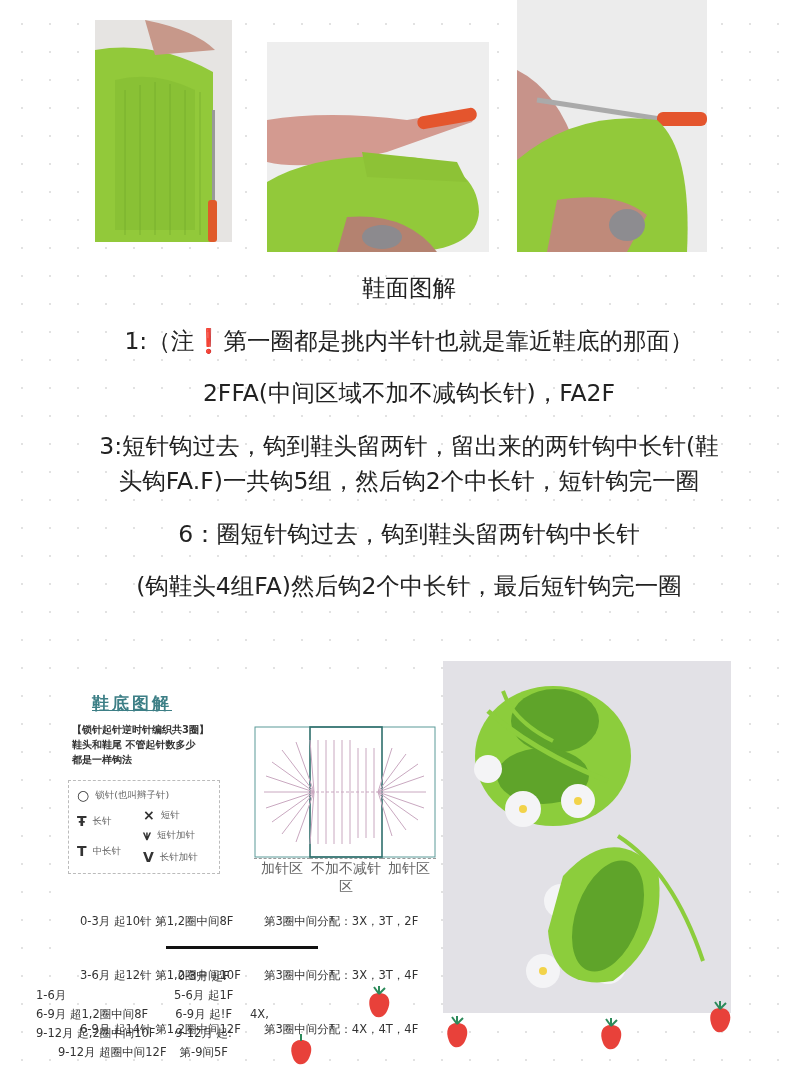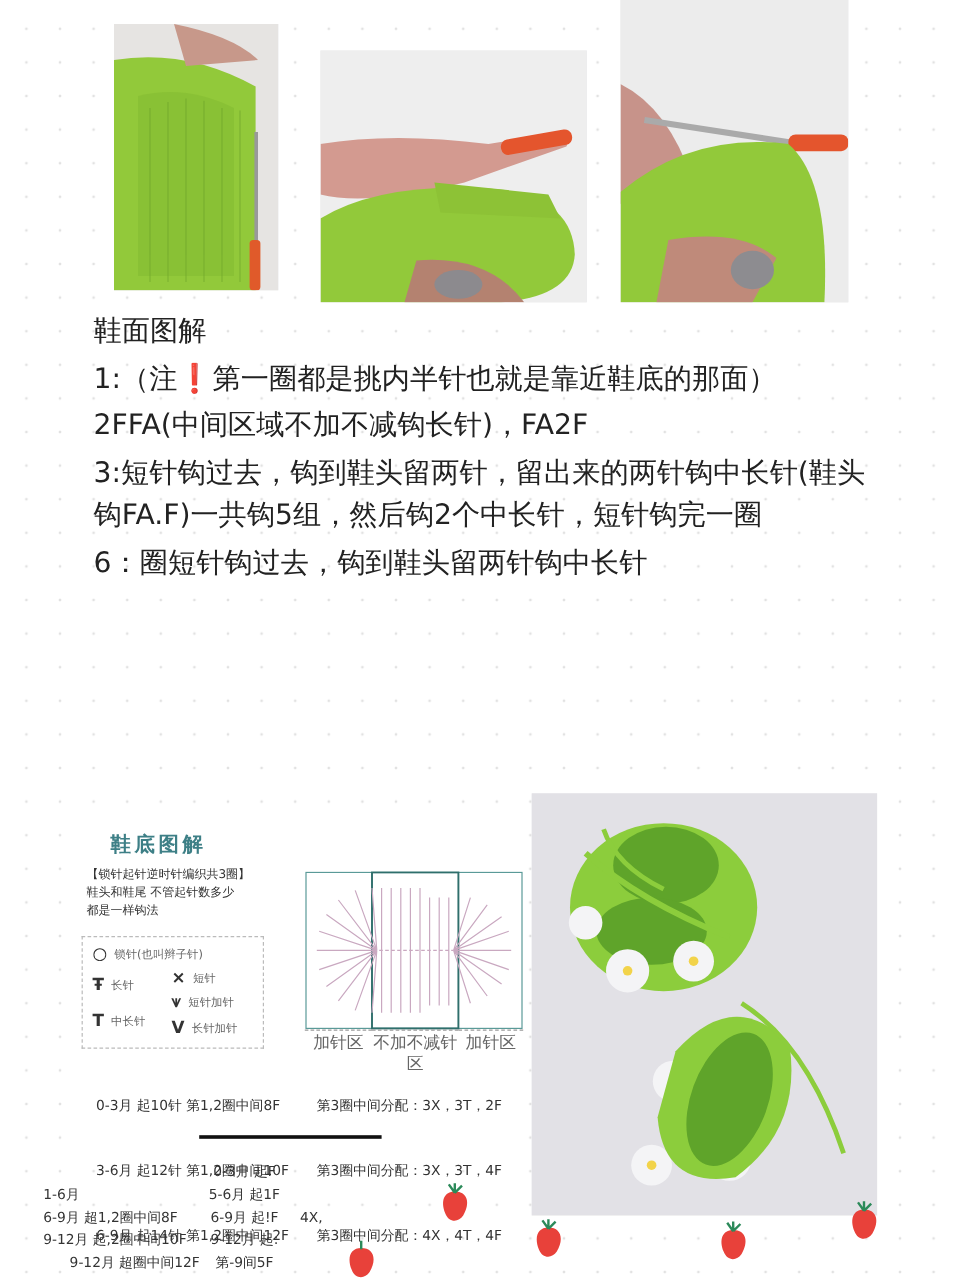--- a/index.html
+++ b/index.html
@@ -4,25 +4,25 @@
 <style>
   html,body{margin:0;padding:0;}
   body{width:800px;height:1067px;position:relative;overflow:hidden;background:#ffffff;
     font-family:"DejaVu Sans","Liberation Sans",sans-serif;color:#1e1e1e;}
   .dots{position:absolute;inset:0;
     background-image:radial-gradient(circle,#e2e2e2 1px,transparent 1.4px);
     background-size:28px 28px;background-position:8px 10px;}
   .photo{position:absolute;overflow:hidden;background:#e9e9ec;}
   .photo svg{display:block;width:100%;height:100%;}
   .guide{position:absolute;left:74px;top:254px;width:670px;font-size:23.5px;line-height:35.5px;color:#222;}
-  .guide p{margin:4px;}
+  .guide p{margin:17px;text-align:center;}
   .warn{color:#e02a2a;font-weight:bold;}
   .diagram{position:absolute;left:62px;top:680px;width:378px;height:282px;background:#fff;}
-  .dg-title{position:absolute;left:30px;top:12px;font-size:17px;font-weight:bold;color:#3d7f86;letter-spacing:3px;}
-  .dg-note{position:absolute;left:10px;top:42px;font-size:10px;line-height:15px;color:#333;font-weight:normal;}
+  .dg-title{position:absolute;left:30px;top:12px;font-size:17px;font-weight:bold;color:#3d7f86;letter-spacing:3px;text-decoration:underline;}
+  .dg-note{position:absolute;left:10px;top:42px;font-size:10px;line-height:15px;color:#333;font-weight:bold;}
   .legend{position:absolute;left:6px;top:100px;width:150px;height:92px;border:1px dashed #bbb;font-size:9.5px;color:#666;}
   .legend .it{position:absolute;display:flex;align-items:center;gap:6px;}
   .legend .sym{font-size:14px;color:#333;font-weight:bold;}
   .chart{position:absolute;left:192px;top:46px;width:182px;height:140px;}
   .zone-labels{position:absolute;left:192px;top:178px;width:182px;font-size:14px;color:#666;display:flex;}
   .zone-labels span{text-align:center;border-top:1px dashed #999;padding-top:1px;}
   .size-table{position:absolute;left:18px;top:196px;font-size:11.5px;line-height:18px;color:#333;white-space:pre;}
   .size-table .row{display:flex;}
   .size-table .c1{width:184px;}
   .underline-bar{position:absolute;left:104px;top:266px;width:152px;height:3px;background:#111;}
@@ -74,20 +74,21 @@
     <ellipse cx="110" cy="225" rx="18" ry="16" fill="#8d8c90"></ellipse>
   </svg>
 </div>
 
 <div class="guide">
   <p>鞋面图解</p>
   <p><span>1:（注</span><span class="warn">❗</span><span>第一圈都是挑内半针也就是靠近鞋底的那面）</span></p>
   <p>2FFA(中间区域不加不减钩长针)，FA2F</p>
   <p>3:短针钩过去，钩到鞋头留两针，留出来的两针钩中长针(鞋头钩FA.F)一共钩5组，然后钩2个中长针，短针钩完一圈</p>
   <p>6：圈短针钩过去，钩到鞋头留两针钩中长针</p>
+  <p>(钩鞋头4组FA)然后钩2个中长针，最后短针钩完一圈</p>
 </div>
 
 <div class="diagram">
   <div class="dg-title">鞋底图解</div>
   <div class="dg-note">
     <div>【锁针起针逆时针编织共3圈】</div>
     <div>鞋头和鞋尾 不管起针数多少</div>
     <div>都是一样钩法</div>
   </div>
   <div class="legend">

